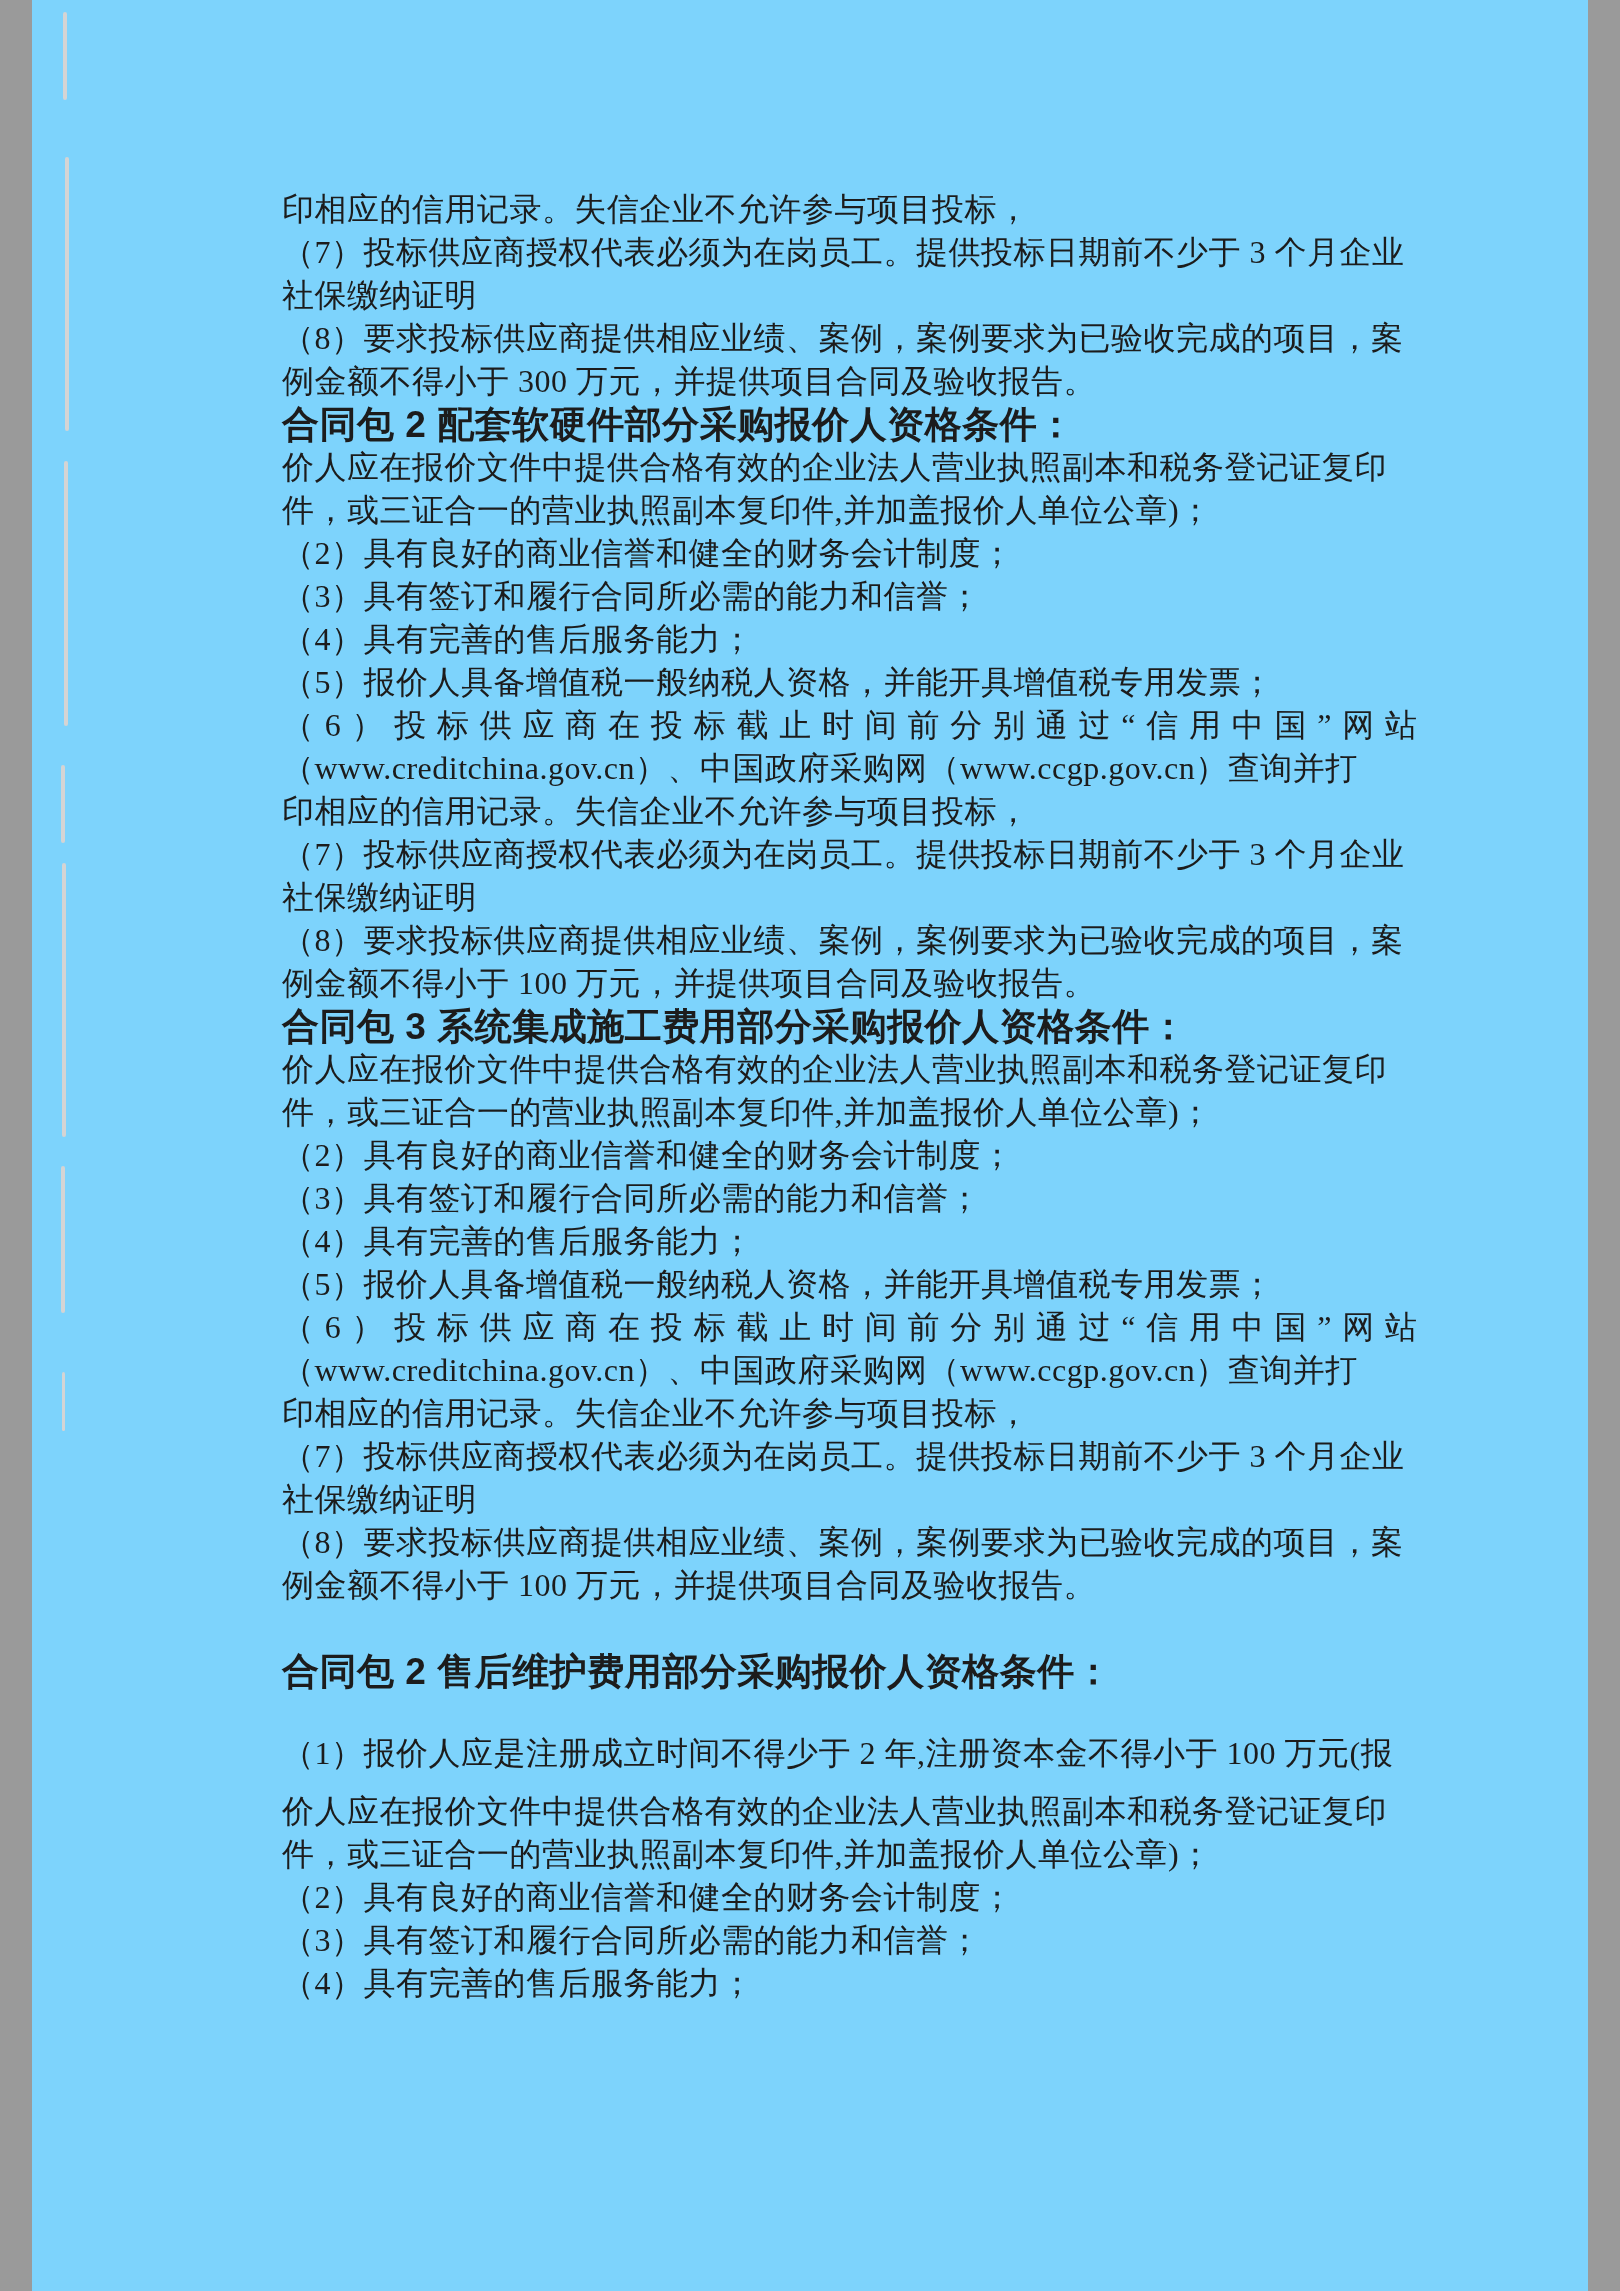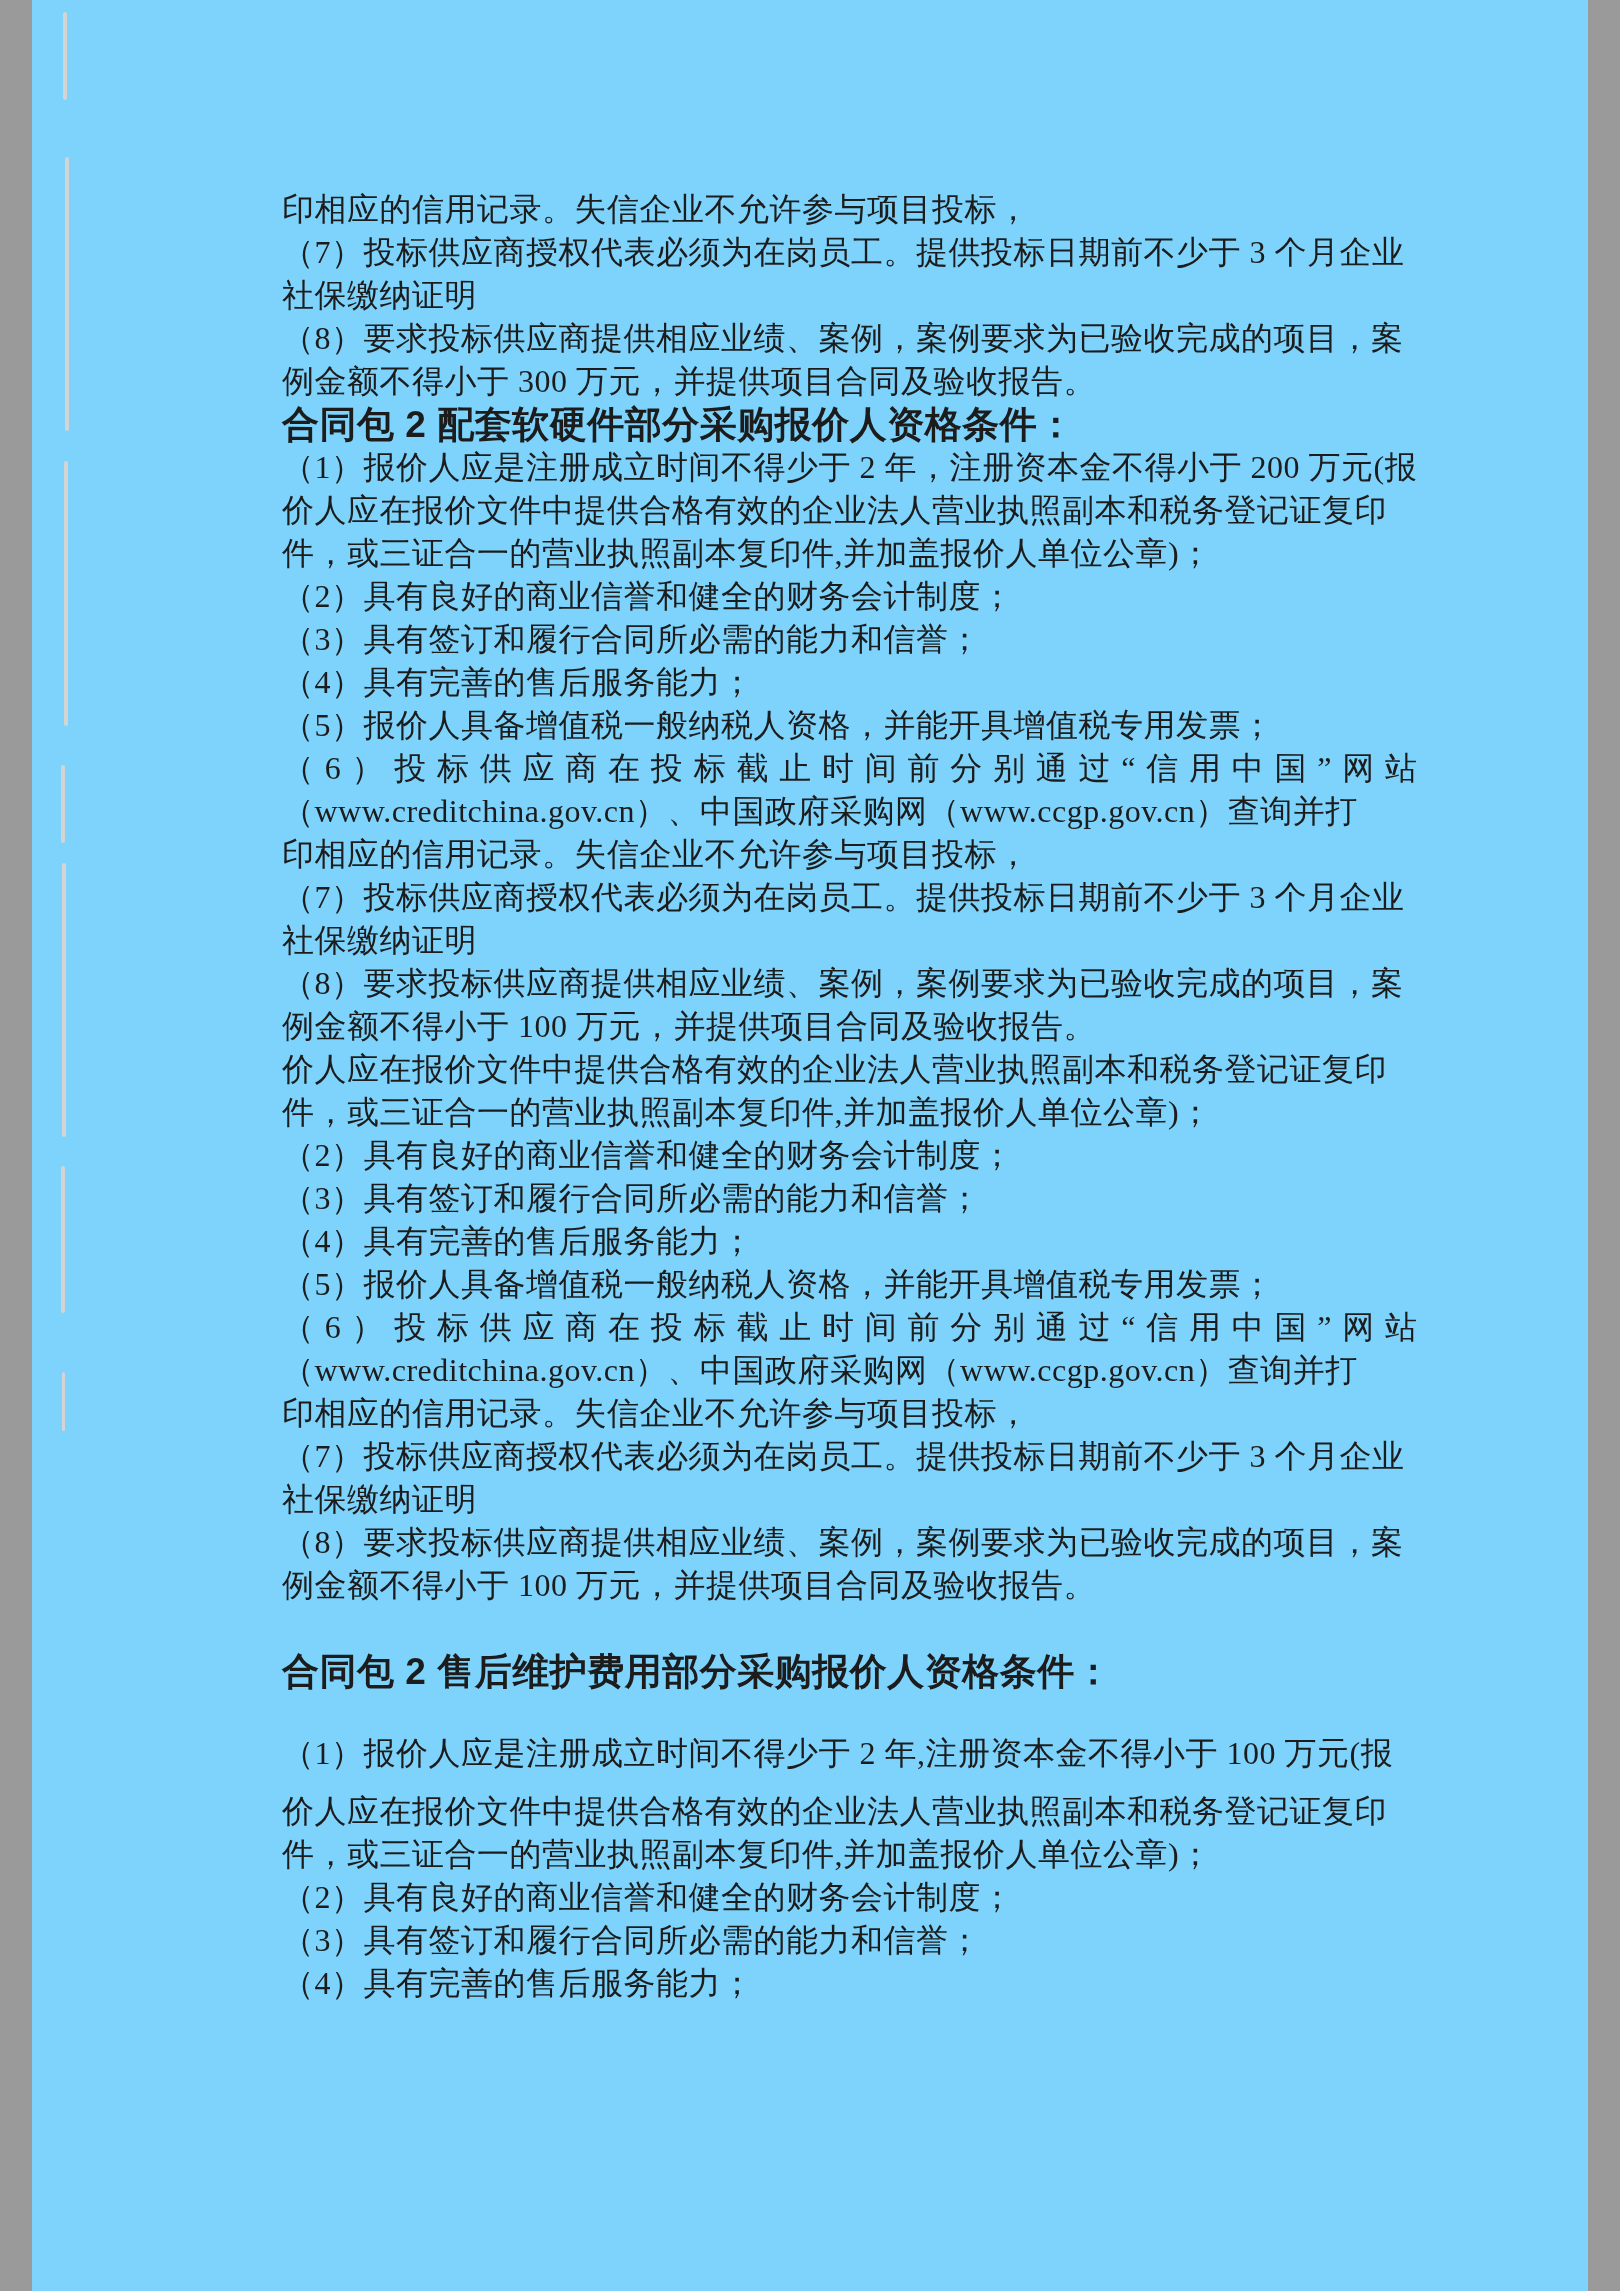--- a/index.html
+++ b/index.html
@@ -67,34 +67,34 @@
   <div class="artifact" style="left:29px; top:1166px; width:3.9px; height:147px;"></div>
   <div class="artifact" style="left:30px; top:1372px; width:2.9px; height:59px;"></div>
 
   <div class="textcol">
       <div class="line body">印相应的信用记录。失信企业不允许参与项目投标，</div>
       <div class="line body">（7）投标供应商授权代表必须为在岗员工。提供投标日期前不少于 3 个月企业</div>
       <div class="line body">社保缴纳证明</div>
       <div class="line body">（8）要求投标供应商提供相应业绩、案例，案例要求为已验收完成的项目，案</div>
       <div class="line body">例金额不得小于 300 万元，并提供项目合同及验收报告。</div>
       <div class="line heading">合同包 2 配套软硬件部分采购报价人资格条件：</div>
-      <div class="line body">（1）报价人应是注册成立时间不得少于 2 年，注册资本金不得小于 200 万元(报</div>
       <div class="line body">价人应在报价文件中提供合格有效的企业法人营业执照副本和税务登记证复印</div>
       <div class="line body">件，或三证合一的营业执照副本复印件,并加盖报价人单位公章)；</div>
       <div class="line body">（2）具有良好的商业信誉和健全的财务会计制度；</div>
       <div class="line body">（3）具有签订和履行合同所必需的能力和信誉；</div>
       <div class="line body">（4）具有完善的售后服务能力；</div>
       <div class="line body">（5）报价人具备增值税一般纳税人资格，并能开具增值税专用发票；</div>
       <div class="line spread">（6）投标供应商在投标截止时间前分别通过“信用中国”网站</div>
       <div class="line body">（www.creditchina.gov.cn）、中国政府采购网（www.ccgp.gov.cn）查询并打</div>
       <div class="line body">印相应的信用记录。失信企业不允许参与项目投标，</div>
       <div class="line body">（7）投标供应商授权代表必须为在岗员工。提供投标日期前不少于 3 个月企业</div>
       <div class="line body">社保缴纳证明</div>
       <div class="line body">（8）要求投标供应商提供相应业绩、案例，案例要求为已验收完成的项目，案</div>
       <div class="line body">例金额不得小于 100 万元，并提供项目合同及验收报告。</div>
+      <div class="line heading">合同包 3 系统集成施工费用部分采购报价人资格条件：</div>
       <div class="line body">价人应在报价文件中提供合格有效的企业法人营业执照副本和税务登记证复印</div>
       <div class="line body">件，或三证合一的营业执照副本复印件,并加盖报价人单位公章)；</div>
       <div class="line body">（2）具有良好的商业信誉和健全的财务会计制度；</div>
       <div class="line body">（3）具有签订和履行合同所必需的能力和信誉；</div>
       <div class="line body">（4）具有完善的售后服务能力；</div>
       <div class="line body">（5）报价人具备增值税一般纳税人资格，并能开具增值税专用发票；</div>
       <div class="line spread">（6）投标供应商在投标截止时间前分别通过“信用中国”网站</div>
       <div class="line body">（www.creditchina.gov.cn）、中国政府采购网（www.ccgp.gov.cn）查询并打</div>
       <div class="line body">印相应的信用记录。失信企业不允许参与项目投标，</div>
       <div class="line body">（7）投标供应商授权代表必须为在岗员工。提供投标日期前不少于 3 个月企业</div>

